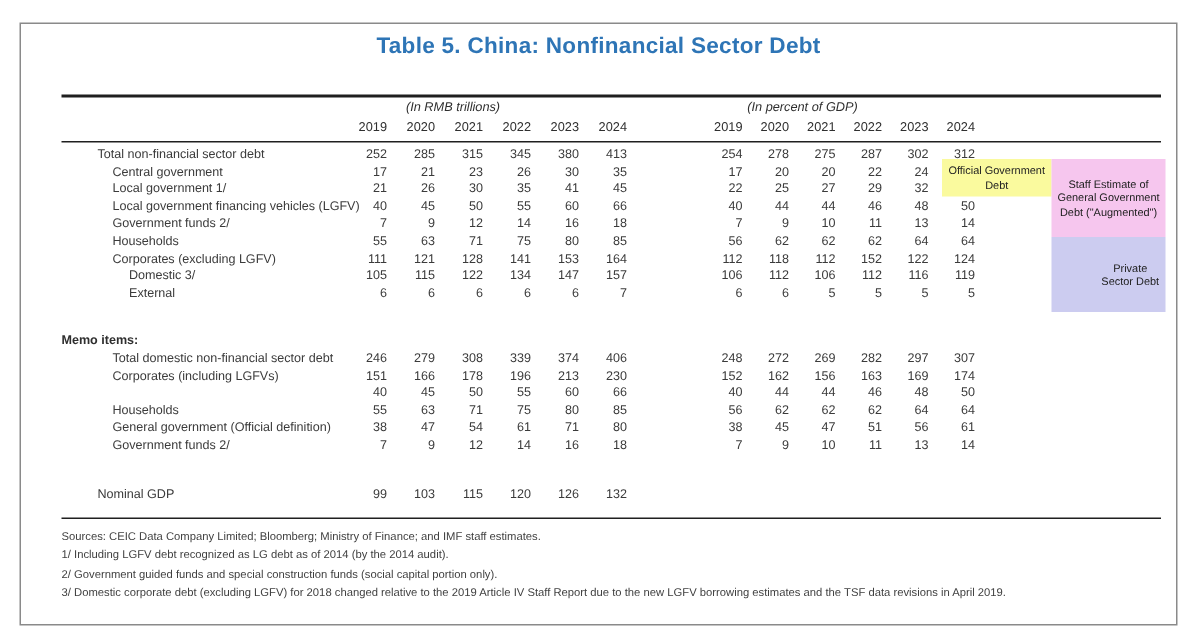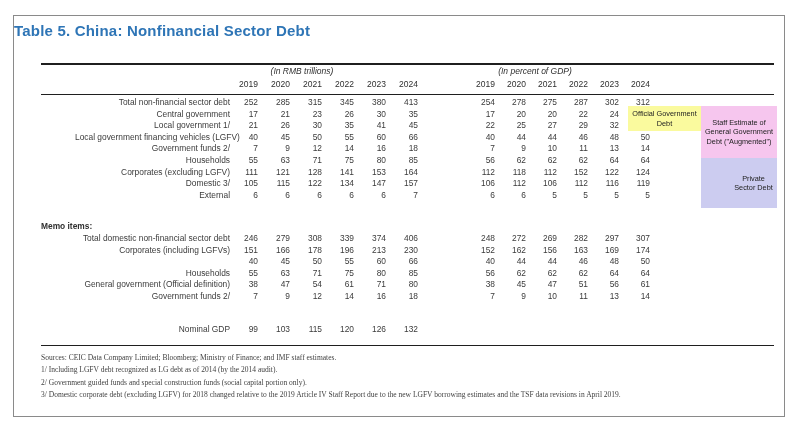--- a/index.html
+++ b/index.html
@@ -5,21 +5,21 @@
   html,body{margin:0;padding:0;}
   body{
     width:800px;height:426px;background:#ffffff;position:relative;
     font-family:"Liberation Sans", sans-serif;color:#3b3b3b;overflow:hidden;
   }
   .frame{
     position:absolute;left:13px;top:15px;width:770px;height:400px;
     border:1px solid #8a8a8a;background:#fff;
   }
   .title{
-    position:absolute;top:6px;left:0;right:0;
+    position:absolute;top:6px;left:0;right:0;text-align:center;
     font-size:15px;font-weight:bold;letter-spacing:0.2px;
   }
   .rule{position:absolute;left:27px;width:733px;background:#1f1f1f;}
   .rule-top{top:47px;height:2px;}
   .rule-hdr{top:78px;height:1px;}
   .rule-bot{top:329px;height:1px;}
   .grp{
     position:absolute;top:50px;font-size:8.5px;font-style:italic;
     text-align:center;color:#2f2f2f;
   }
@@ -29,34 +29,34 @@
     position:absolute;top:56px;left:614px;width:146px;text-align:right;
     font-size:8.5px;color:#2f2f2f;margin-top:34px;
   }
   .tgrid{
     position:absolute;left:27px;width:733px;display:grid;
     grid-template-columns:165px repeat(6,32px) 44px repeat(6,31px) 1fr;
     grid-auto-rows:11.6px;font-size:8.4px;line-height:11.6px;color:#3b3b3b;margin-left:24px;
   }
   .tgrid .num{text-align:right;padding-right:4px;white-space:nowrap;}
   .tgrid .num.gdp{padding-right:2px;}
-  .tgrid .lbl{text-align:right;white-space:nowrap;overflow:visible;}
+  .tgrid .lbl{text-align:left;white-space:nowrap;overflow:visible;}
   .tgrid .ind1{padding-left:10px;}
   .tgrid .ind2{padding-left:21px;}
   #years-row{top:63px;font-size:8.5px;color:#2f2f2f;}
   #rows-main{top:81px;}
   .memo-title{
     position:absolute;left:27px;top:205px;font-size:8.4px;font-weight:bold;
     line-height:11.6px;color:#2f2f2f;
   }
   #rows-memo{top:217px;}
   #row-gdp{top:308px;}
   .footnotes{
     position:absolute;left:27px;top:336px;width:735px;
-    font-size:7.5px;line-height:12.4px;color:#3f3f3f;white-space:nowrap;font-family:Liberation Serif, serif;
+    font-size:7.5px;line-height:12.4px;color:#3f3f3f;white-space:nowrap;
   }
   .covbox{
     position:absolute;display:flex;align-items:center;justify-content:center;
     text-align:center;font-size:7.3px;line-height:1.3;color:#222;padding:1px;
     box-sizing:border-box;
   }
   .box-official{left:614px;top:90px;width:73px;height:25px;}
   .box-augmented{left:687px;top:90px;width:76px;height:52px;}
   .box-private{left:687px;top:142px;width:76px;height:50px;}
 </style>

